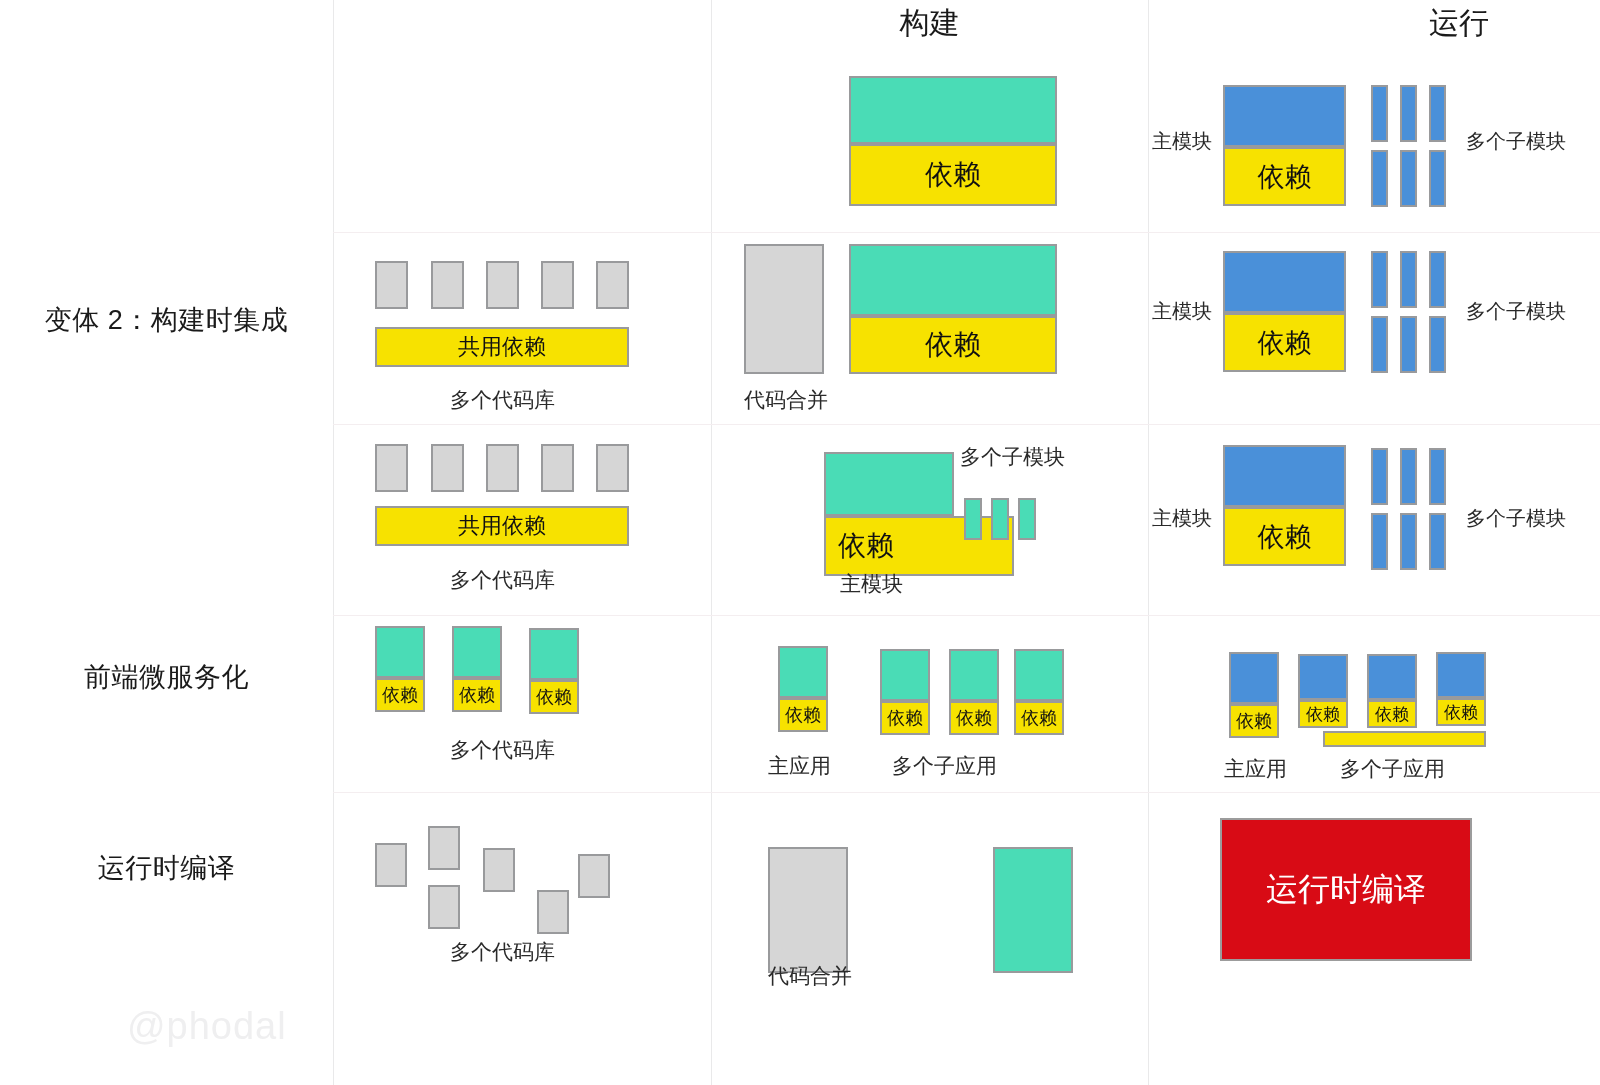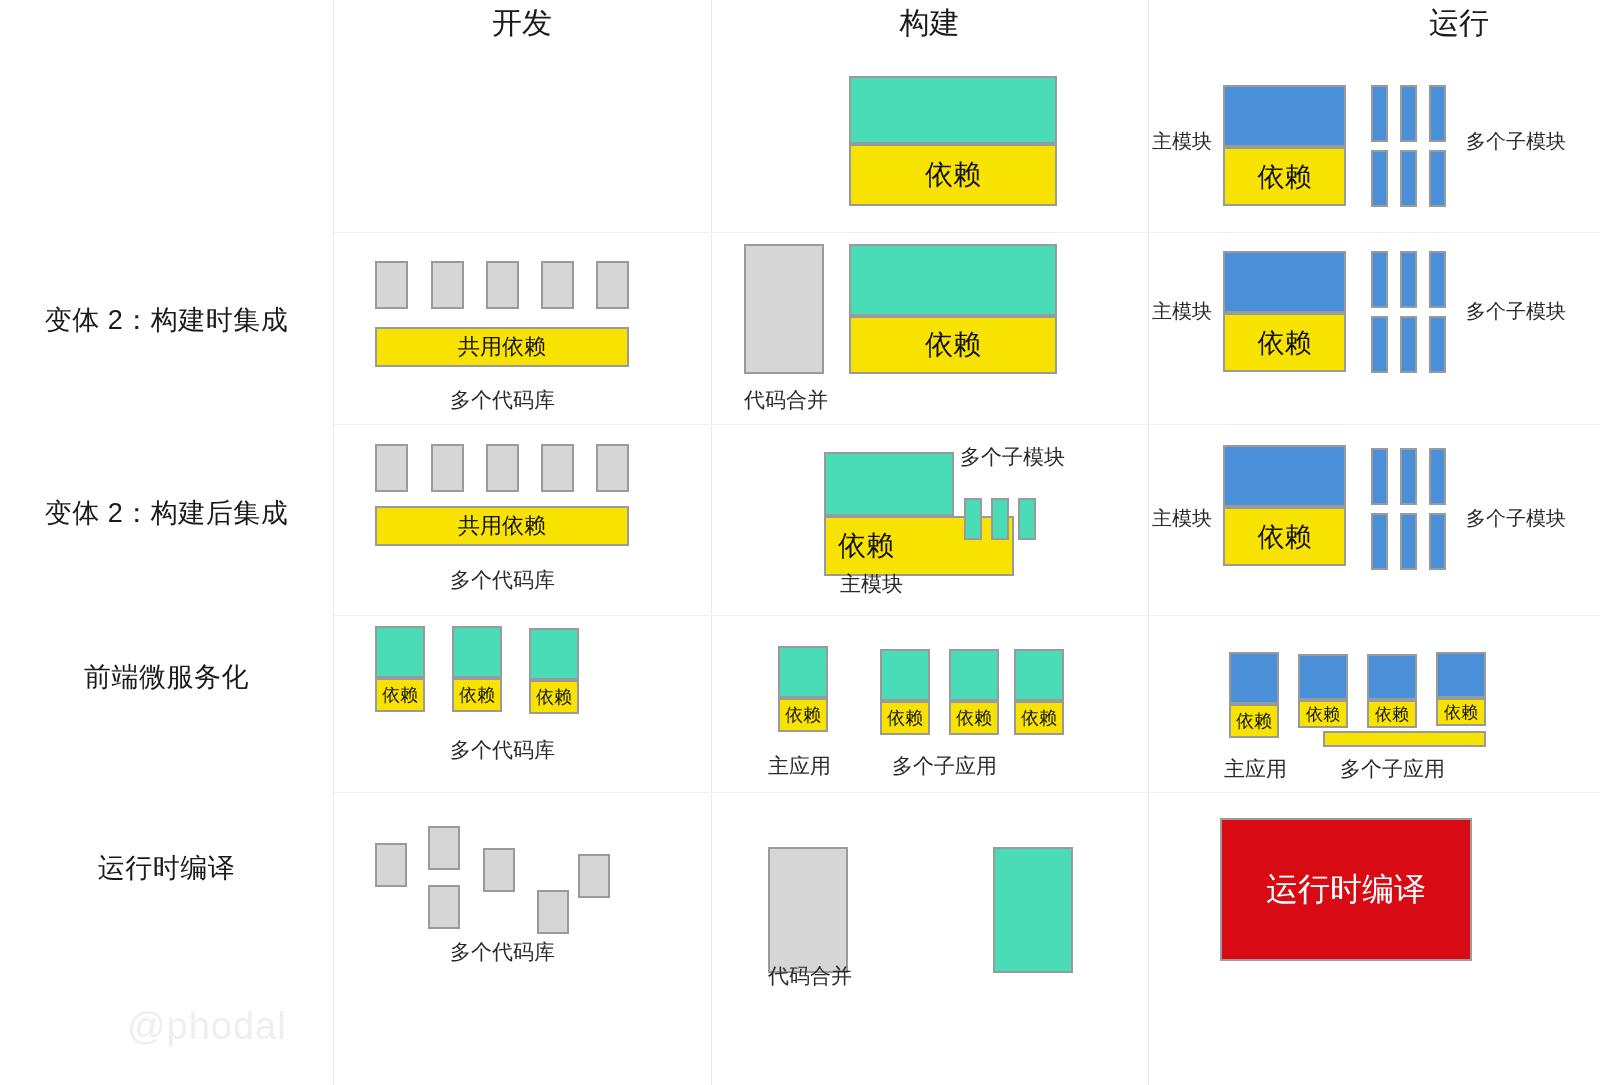--- a/index.html
+++ b/index.html
@@ -67,26 +67,24 @@
 
   <div class="vline" style="left:333px;"></div>
   <div class="vline" style="left:711px;"></div>
   <div class="vline" style="left:1148px;"></div>
 
   <div class="hline" style="top:232px;width:1267px;"></div>
   <div class="hline" style="top:424px;width:1267px;"></div>
   <div class="hline" style="top:615px;width:1267px;"></div>
   <div class="hline" style="top:792px;width:1267px;"></div>
 
-  <div class="colhead" style="left:333px;width:378px;">开发</div>
   <div class="colhead" style="left:711px;width:437px;">构建</div>
   <div class="colhead" style="left:1148px;width:532px;margin-left:45px;">运行</div>
 
   <div class="rowlabel" style="top:320px;">变体 2：构建时集成</div>
-  <div class="rowlabel" style="top:513px;">变体 2：构建后集成</div>
   <div class="rowlabel" style="top:677px;">前端微服务化</div>
   <div class="rowlabel" style="top:868px;">运行时编译</div>
 
 
   <div class="box green" style="left:849px;top:76px;width:208px;height:68px;"></div>
   <div class="box yellow" style="left:849px;top:144px;width:208px;height:62px;">
     <div class="boxlabel" style="font-size:28px;">依赖</div>
   </div>
 
   <div class="sidelabel" style="left:1152px;top:128px;">主模块</div>

